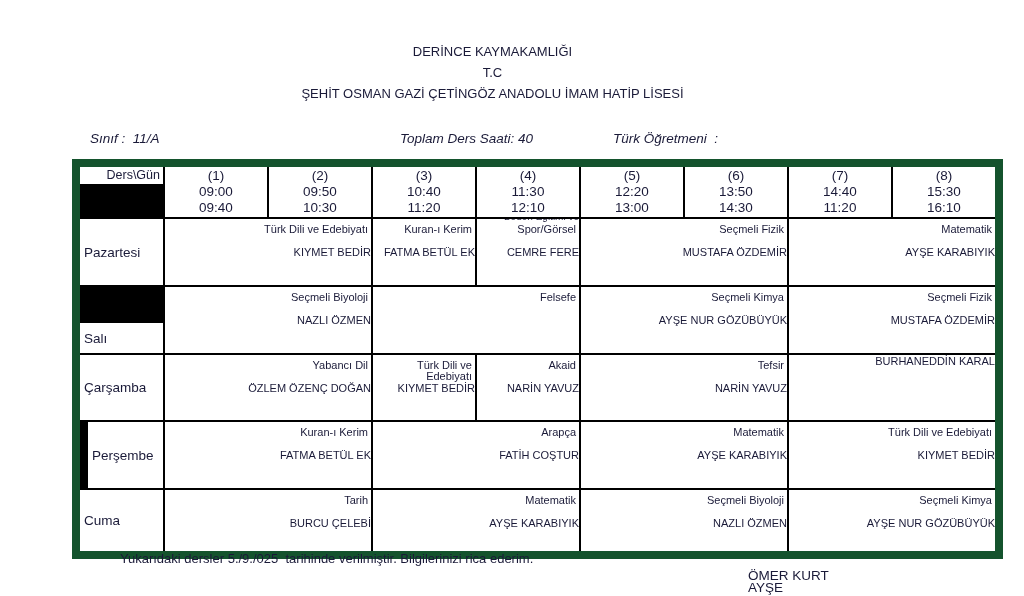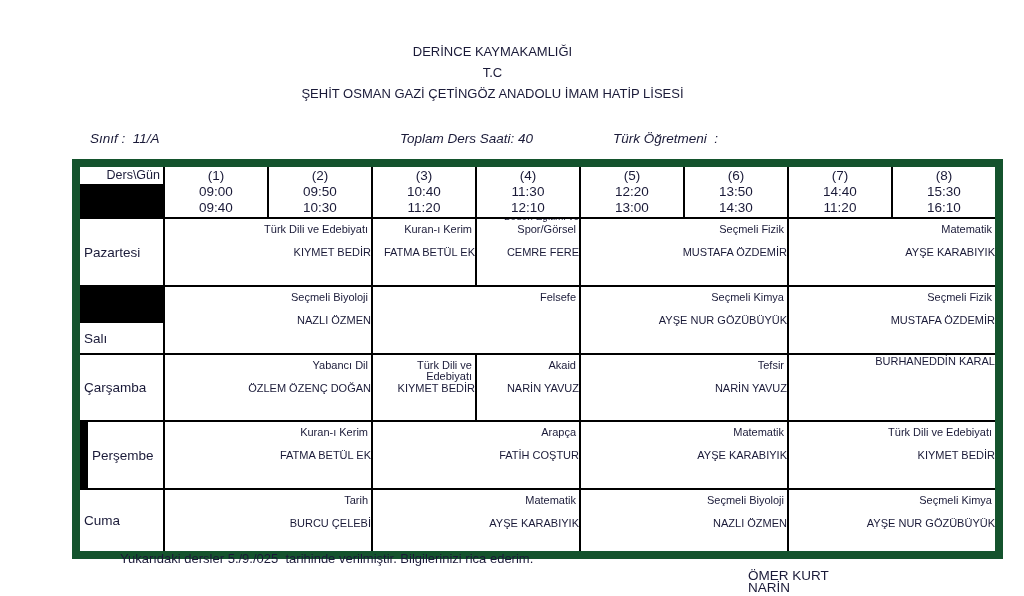--- a/index.html
+++ b/index.html
@@ -186,13 +186,13 @@
       <div class="teacher">NAZLI ÖZMEN</div>
     </div>
     <div class="cell block" style="grid-area: 7 / 8 / span 1 / span 2;">
       <div class="subject">Seçmeli Kimya</div>
       <div class="teacher">AYŞE NUR GÖZÜBÜYÜK</div>
     </div>
   </div>
 
 <div class="foot-note">Yukarıdaki dersler 5./9./025  tarihinde verilmiştir. Bilgilerinizi rica ederim.</div>
 <div class="foot-name">ÖMER KURT</div>
-<div class="foot-title">NARİN</div>
+<div class="foot-title">AYŞE</div>
 
 </body></html>

